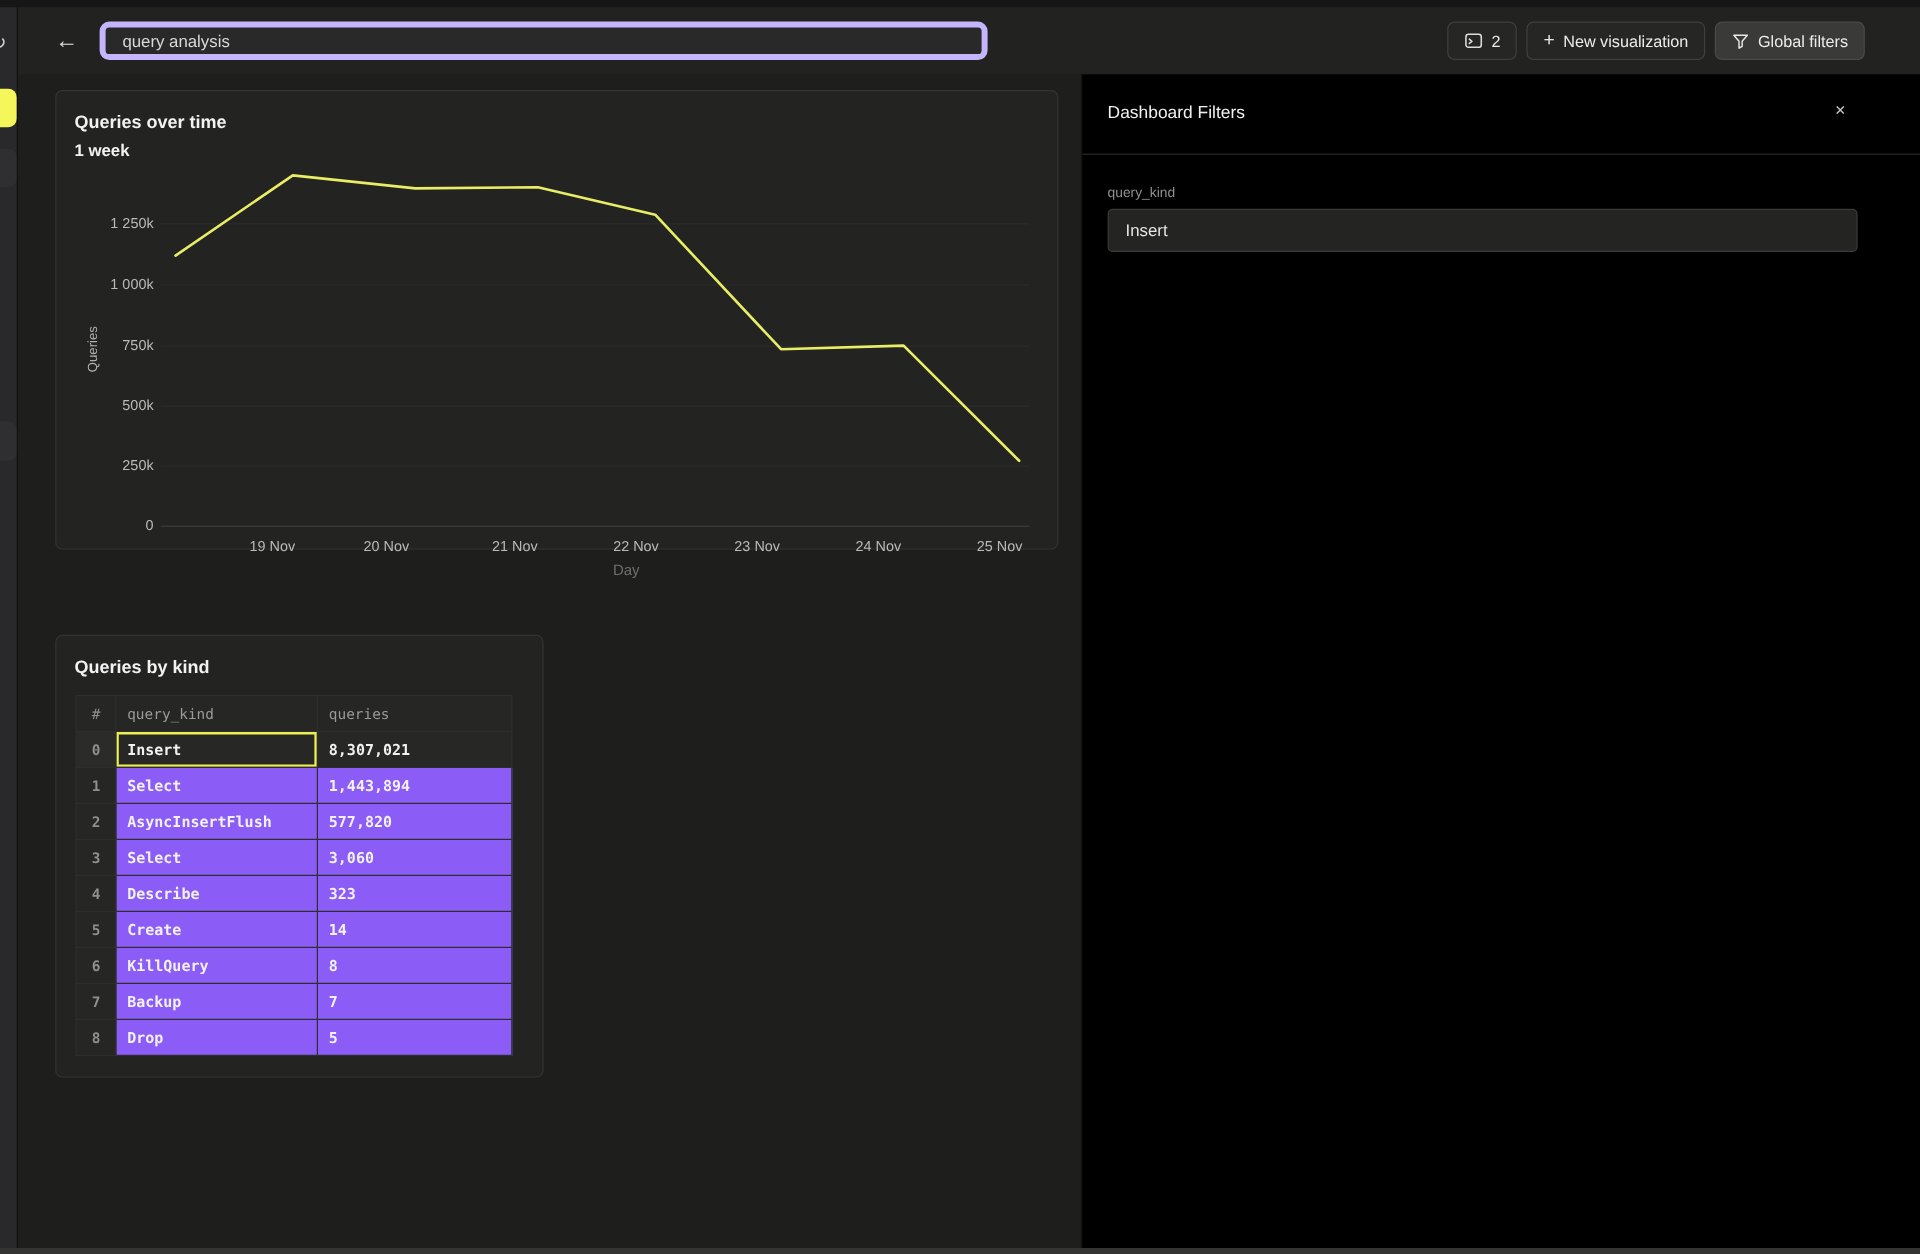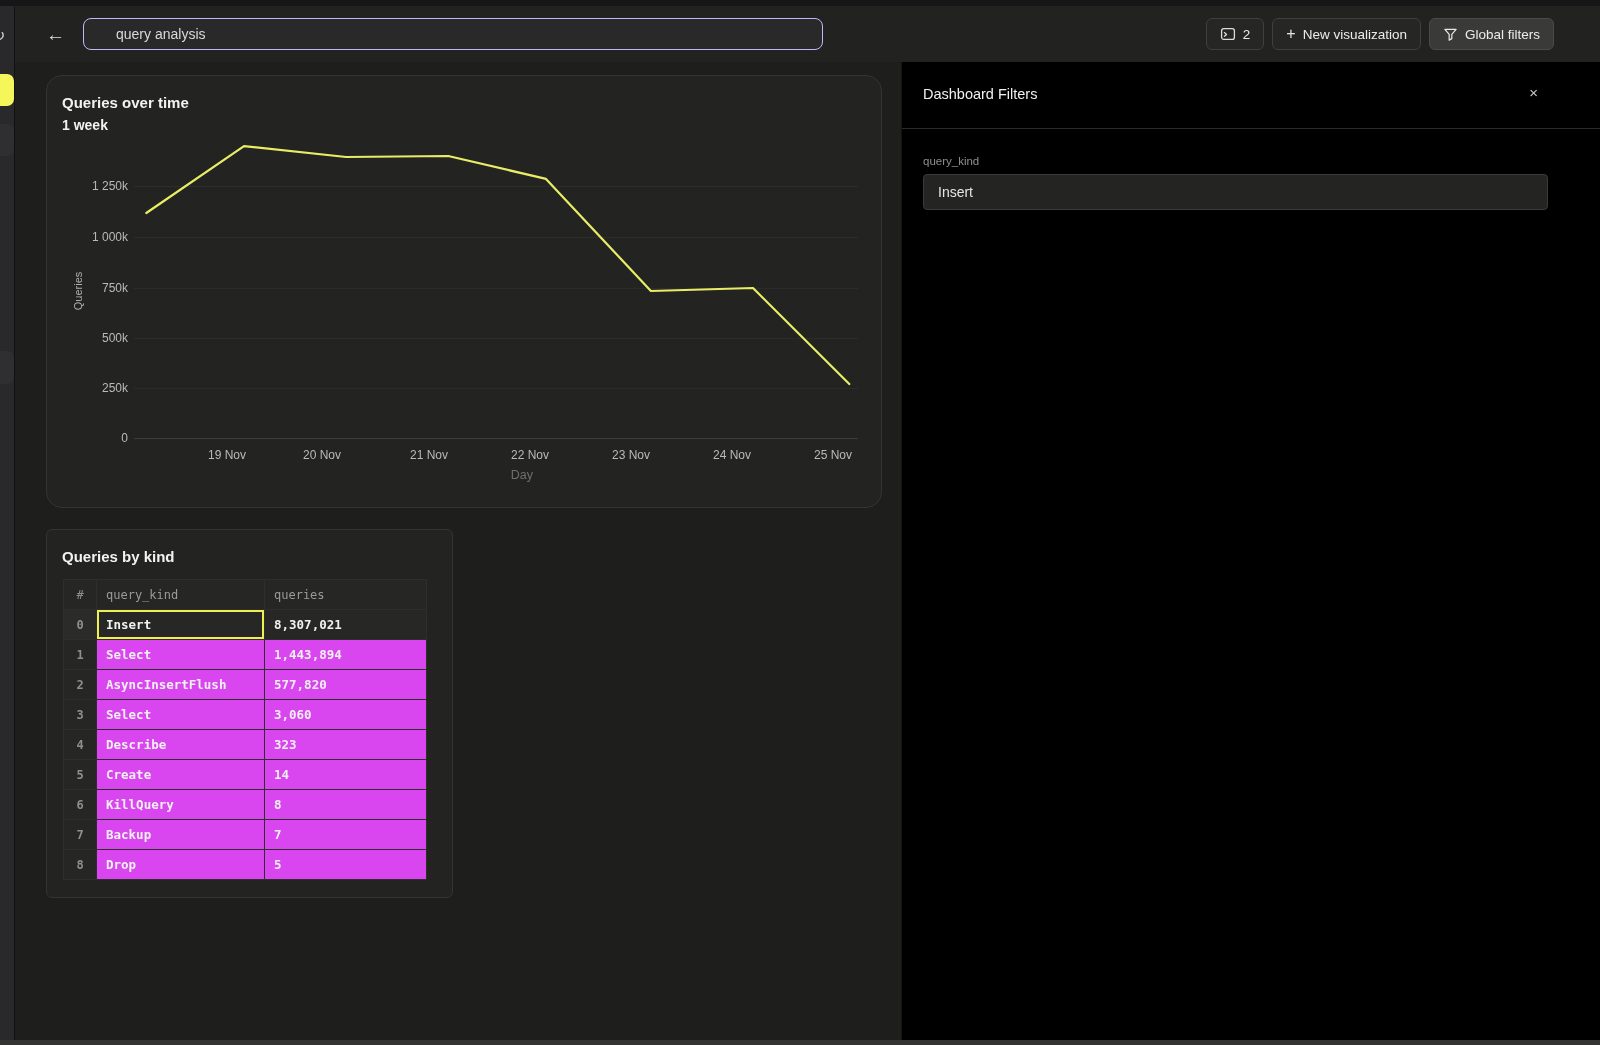--- a/index.html
+++ b/index.html
@@ -16,50 +16,50 @@
   .sidebar { position:absolute; left:0; top:6px; width:15px; height:1034px; background:#29292b; border-right:1px solid #111; overflow:hidden; }
   .sb-refresh { position:absolute; left:-8px; top:20px; font-size:16px; color:#cfcfcf; }
   .sb-item { position:absolute; left:-14px; width:28px; height:32px; border-radius:7px; }
   .sb-item.active { top:68px; background:var(--sidebar-yellow,#f5f65a); }
   .sb-item.g1 { top:118px; background:#2f2f31; }
   .sb-item.g2 { top:345px; background:#2f2f31; height:33px; }
 
   
   .topbar { position:absolute; left:15px; top:6px; width:1585px; height:56px; background:#222221; display:flex; align-items:center; padding:0 46px 0 25px; }
   .back-btn { background:none; border:none; color:#e0e0e0; font-size:19px; line-height:1; cursor:pointer; padding:2px 6px; }
-  .title-input { margin-left:12px; width:740px; height:32px; background:#29292a; border:1px solid #c4b5fd; border-radius:8px; color:#d9d9d9; font-size:14px; padding:0 32px; font-family:"Liberation Sans", sans-serif; }
+  .title-input { margin-left:12px; width:740px; height:32px; background:#29292a; border:5px solid #c4b5fd; border-radius:8px; color:#d9d9d9; font-size:14px; padding:0 14px; font-family:"Liberation Sans", sans-serif; }
   .tb-right { margin-left:auto; display:flex; gap:8px; align-items:center; }
   .tb-btn { height:32px; display:flex; align-items:center; gap:7px; background:#262625; border:1px solid #3f3f3d; border-radius:6px; color:#ececec; font-size:13.5px; font-weight:500; padding:0 13px; cursor:pointer; font-family:"Liberation Sans", sans-serif; }
   .tb-btn.light { background:#3a3a39; border-color:#4a4a48; }
   .tb-btn svg { display:block; }
   .plus-glyph { font-size:16px; font-weight:400; color:#e6e6e6; }
 
   
   .card { position:absolute; background:#232322; border:1px solid #343431; border-radius:6px; }
-  .chart-card { left:46px; top:75px; width:836px; height:433px;border-radius:16px; }
+  .chart-card { left:46px; top:75px; width:836px; height:383px; }
   .table-card { left:46px; top:529px; width:407px; height:369px; }
   .card-title { position:absolute; left:15px; top:18px; font-size:15px; font-weight:700; color:#f2f2f2; }
   .card-subtitle { position:absolute; left:15px; top:41px; font-size:14px; font-weight:700; color:#f2f2f2; }
 
   
   .ylabel { position:absolute; left:2px; top:208px; width:60px; height:14px; text-align:center; font-size:11px; color:#b0b0b0; transform:rotate(-90deg); }
   .ytick { position:absolute; left:10px; width:71px; height:14px; text-align:right; font-size:12px; color:#bababa; }
   .gridline { position:absolute; left:87px; width:724px; height:1px; background:#2c2c2a; }
   .baseline { position:absolute; left:87px; width:724px; height:1px; background:#3d3d3b; top:362px; }
   .plot-svg { position:absolute; left:87px; top:65px; }
   .xtick { position:absolute; width:70px; top:372px; text-align:right; font-size:12px; color:#bababa; }
   .xlabel { position:absolute; left:416px; top:392px; width:70px; text-align:right; font-size:12.5px; color:#6f6f6f; }
 
   
   .qtable { position:absolute; left:16px; top:49px; border-collapse:collapse; table-layout:fixed; font-family:"DejaVu Sans Mono", monospace; }
   .qtable col.c-idx { width:33px; } .qtable col.c-kind { width:168px; } .qtable col.c-q { width:162px; }
   .qtable th, .qtable td { height:30px; border:1px solid #2e2e2c; padding:0 9px; font-weight:400; }
   .qtable th { background:#262625; color:#9a9a9a; font-size:12px; text-align:left; }
   .qtable th.idx, .qtable td.idx { text-align:center; padding:0 2px; background:#262625; color:#8f8f8f; font-size:12px; }
-  .qtable td { background:#d946ef; color:#f1f1f1; font-size:12.5px; font-weight:700; }
+  .qtable td { background:#8b5cf6; color:#f1f1f1; font-size:12.5px; font-weight:700; }
   .qtable tr.first td { background:#272726; }
   .qtable tr.first td.idx { background:#2b2b2a; }
   .qtable td.selected { box-shadow:inset 0 0 0 2px var(--accent-yellow,#eef052); background:#232321; }
 
   
   .filters-panel { position:absolute; left:901px; top:62px; width:699px; height:983px; background:#000000; border-left:1px solid #141414; }
   .fp-title { position:absolute; left:21px; top:24px; font-size:14.5px; font-weight:500; color:#f0f0f0; }
   .fp-close { position:absolute; right:62px; top:22px; background:none; border:none; color:#c8c8c8; font-size:15px; cursor:pointer; }
   .fp-divider { position:absolute; left:0; top:66px; width:100%; height:1px; background:#2a2a29; }
   .fp-label { position:absolute; left:21px; top:93px; font-size:11.5px; color:#8f8f8f; }

